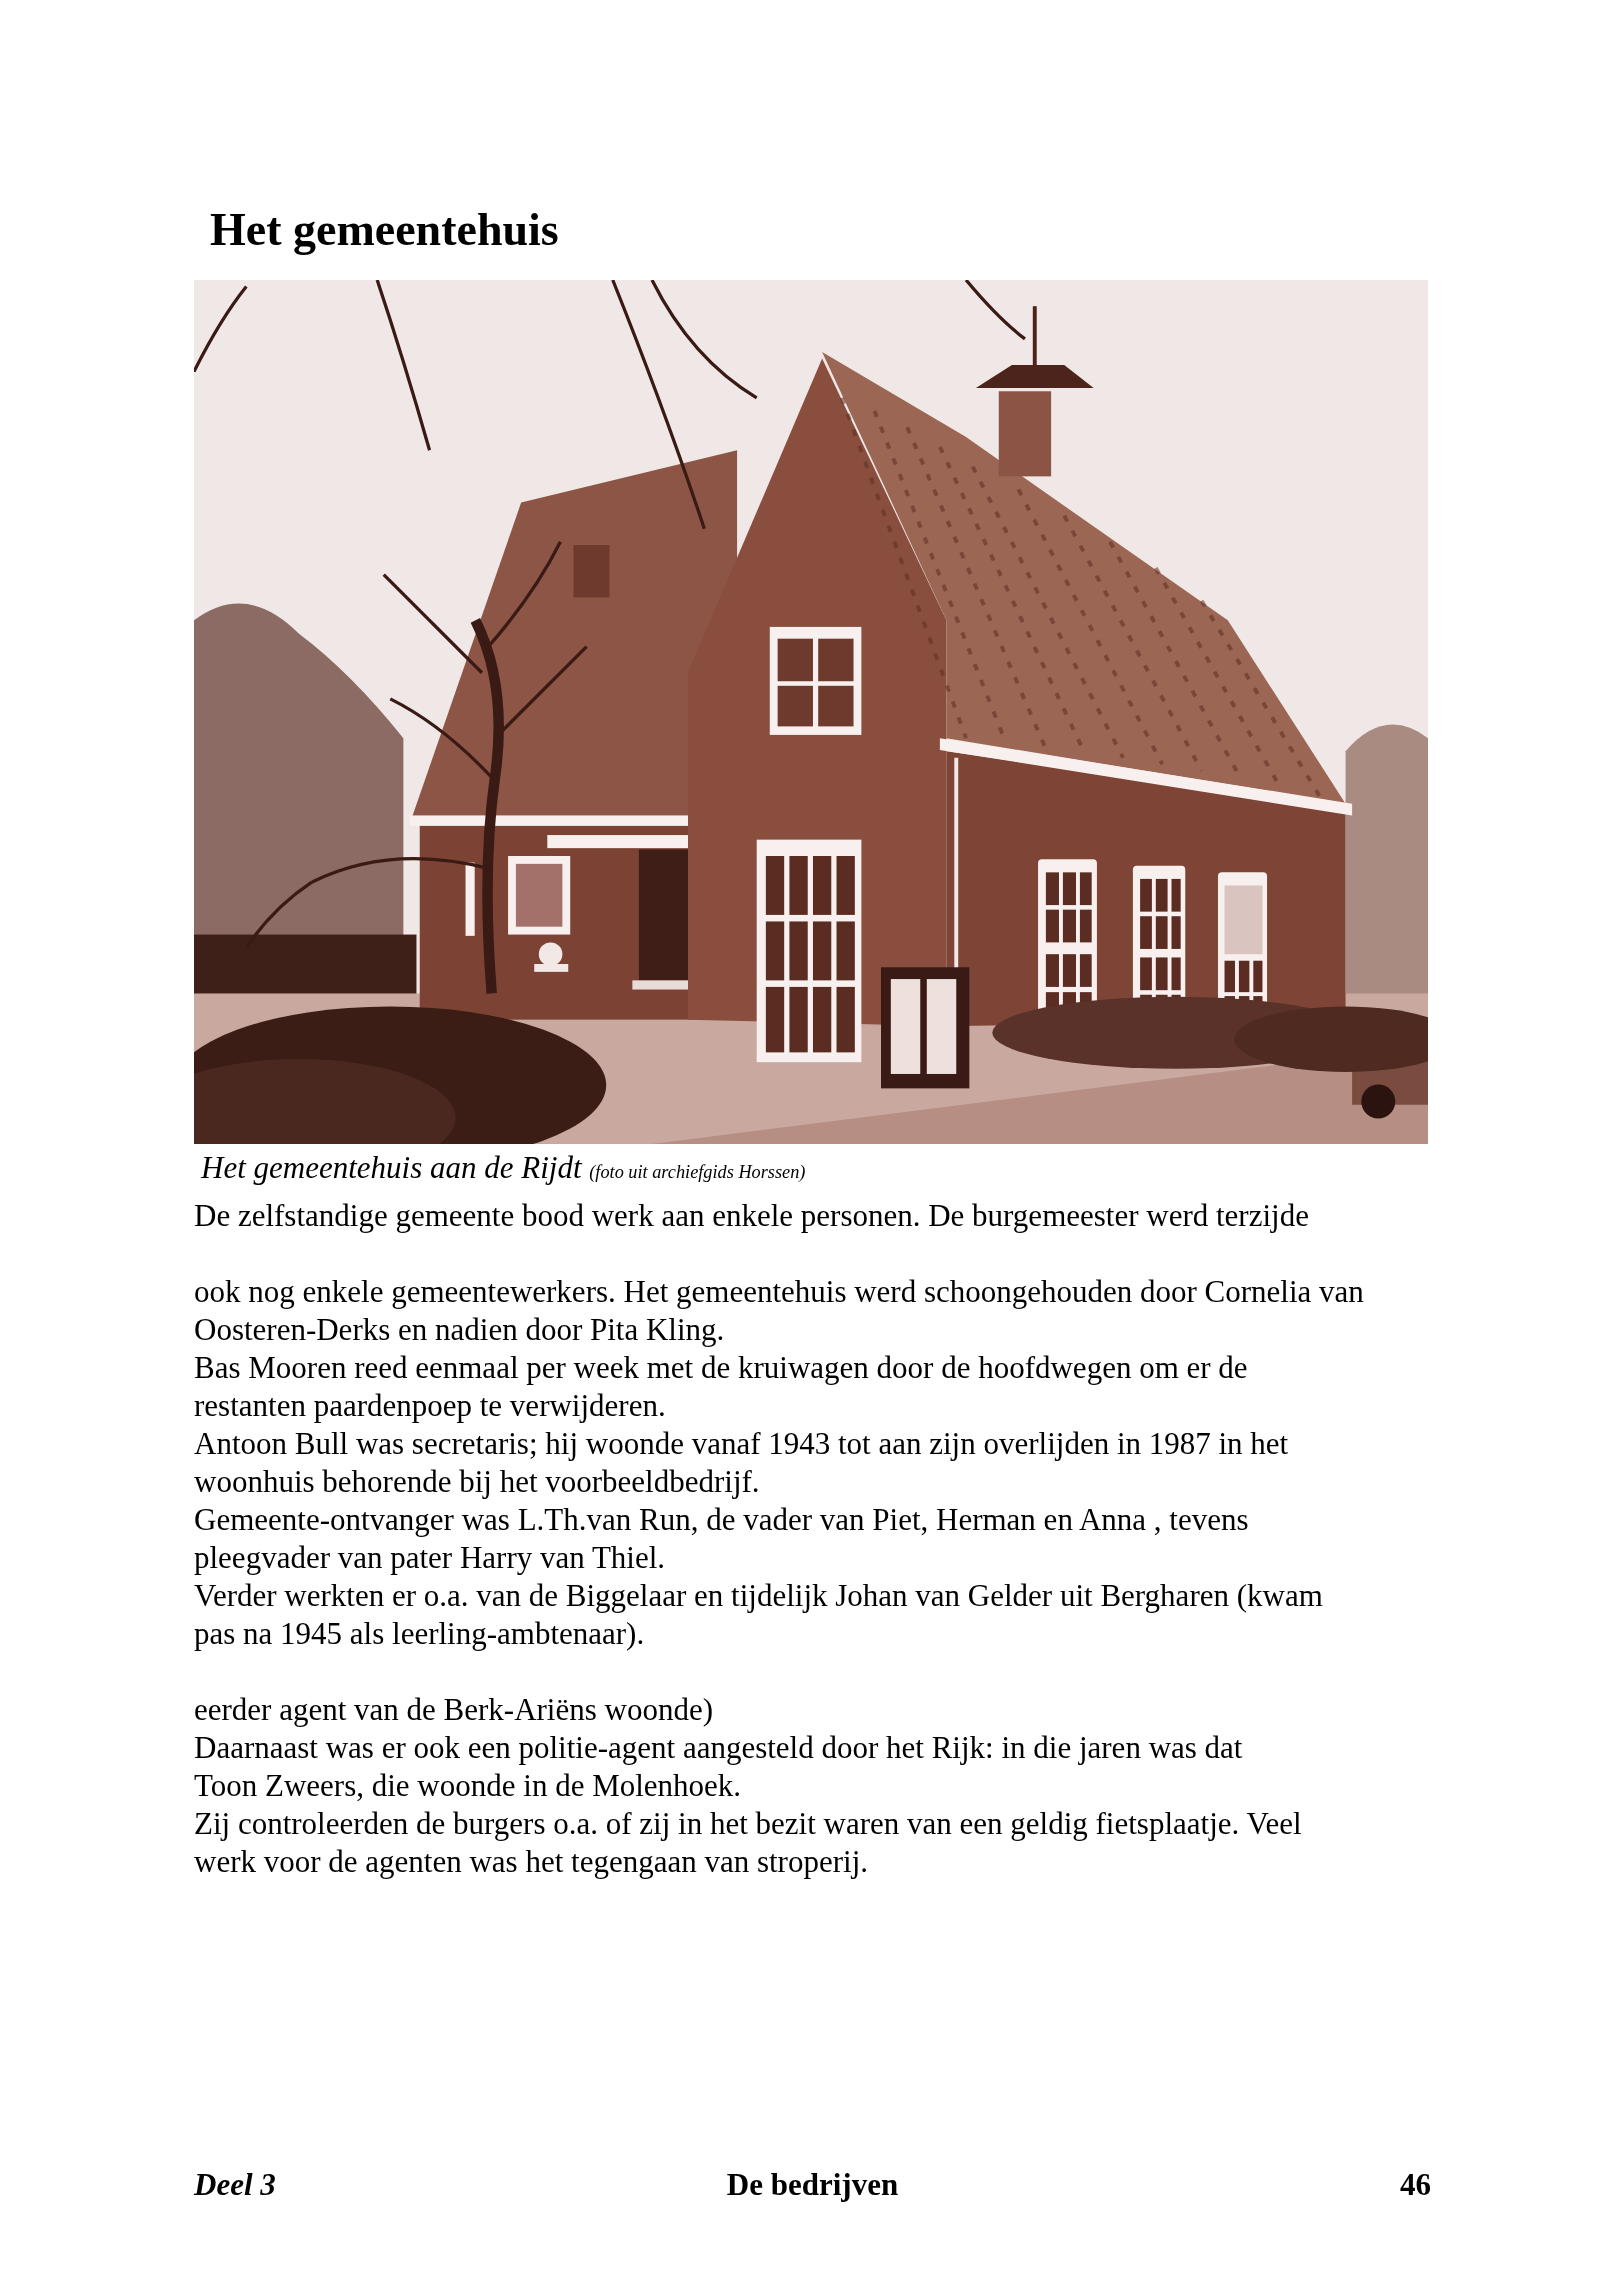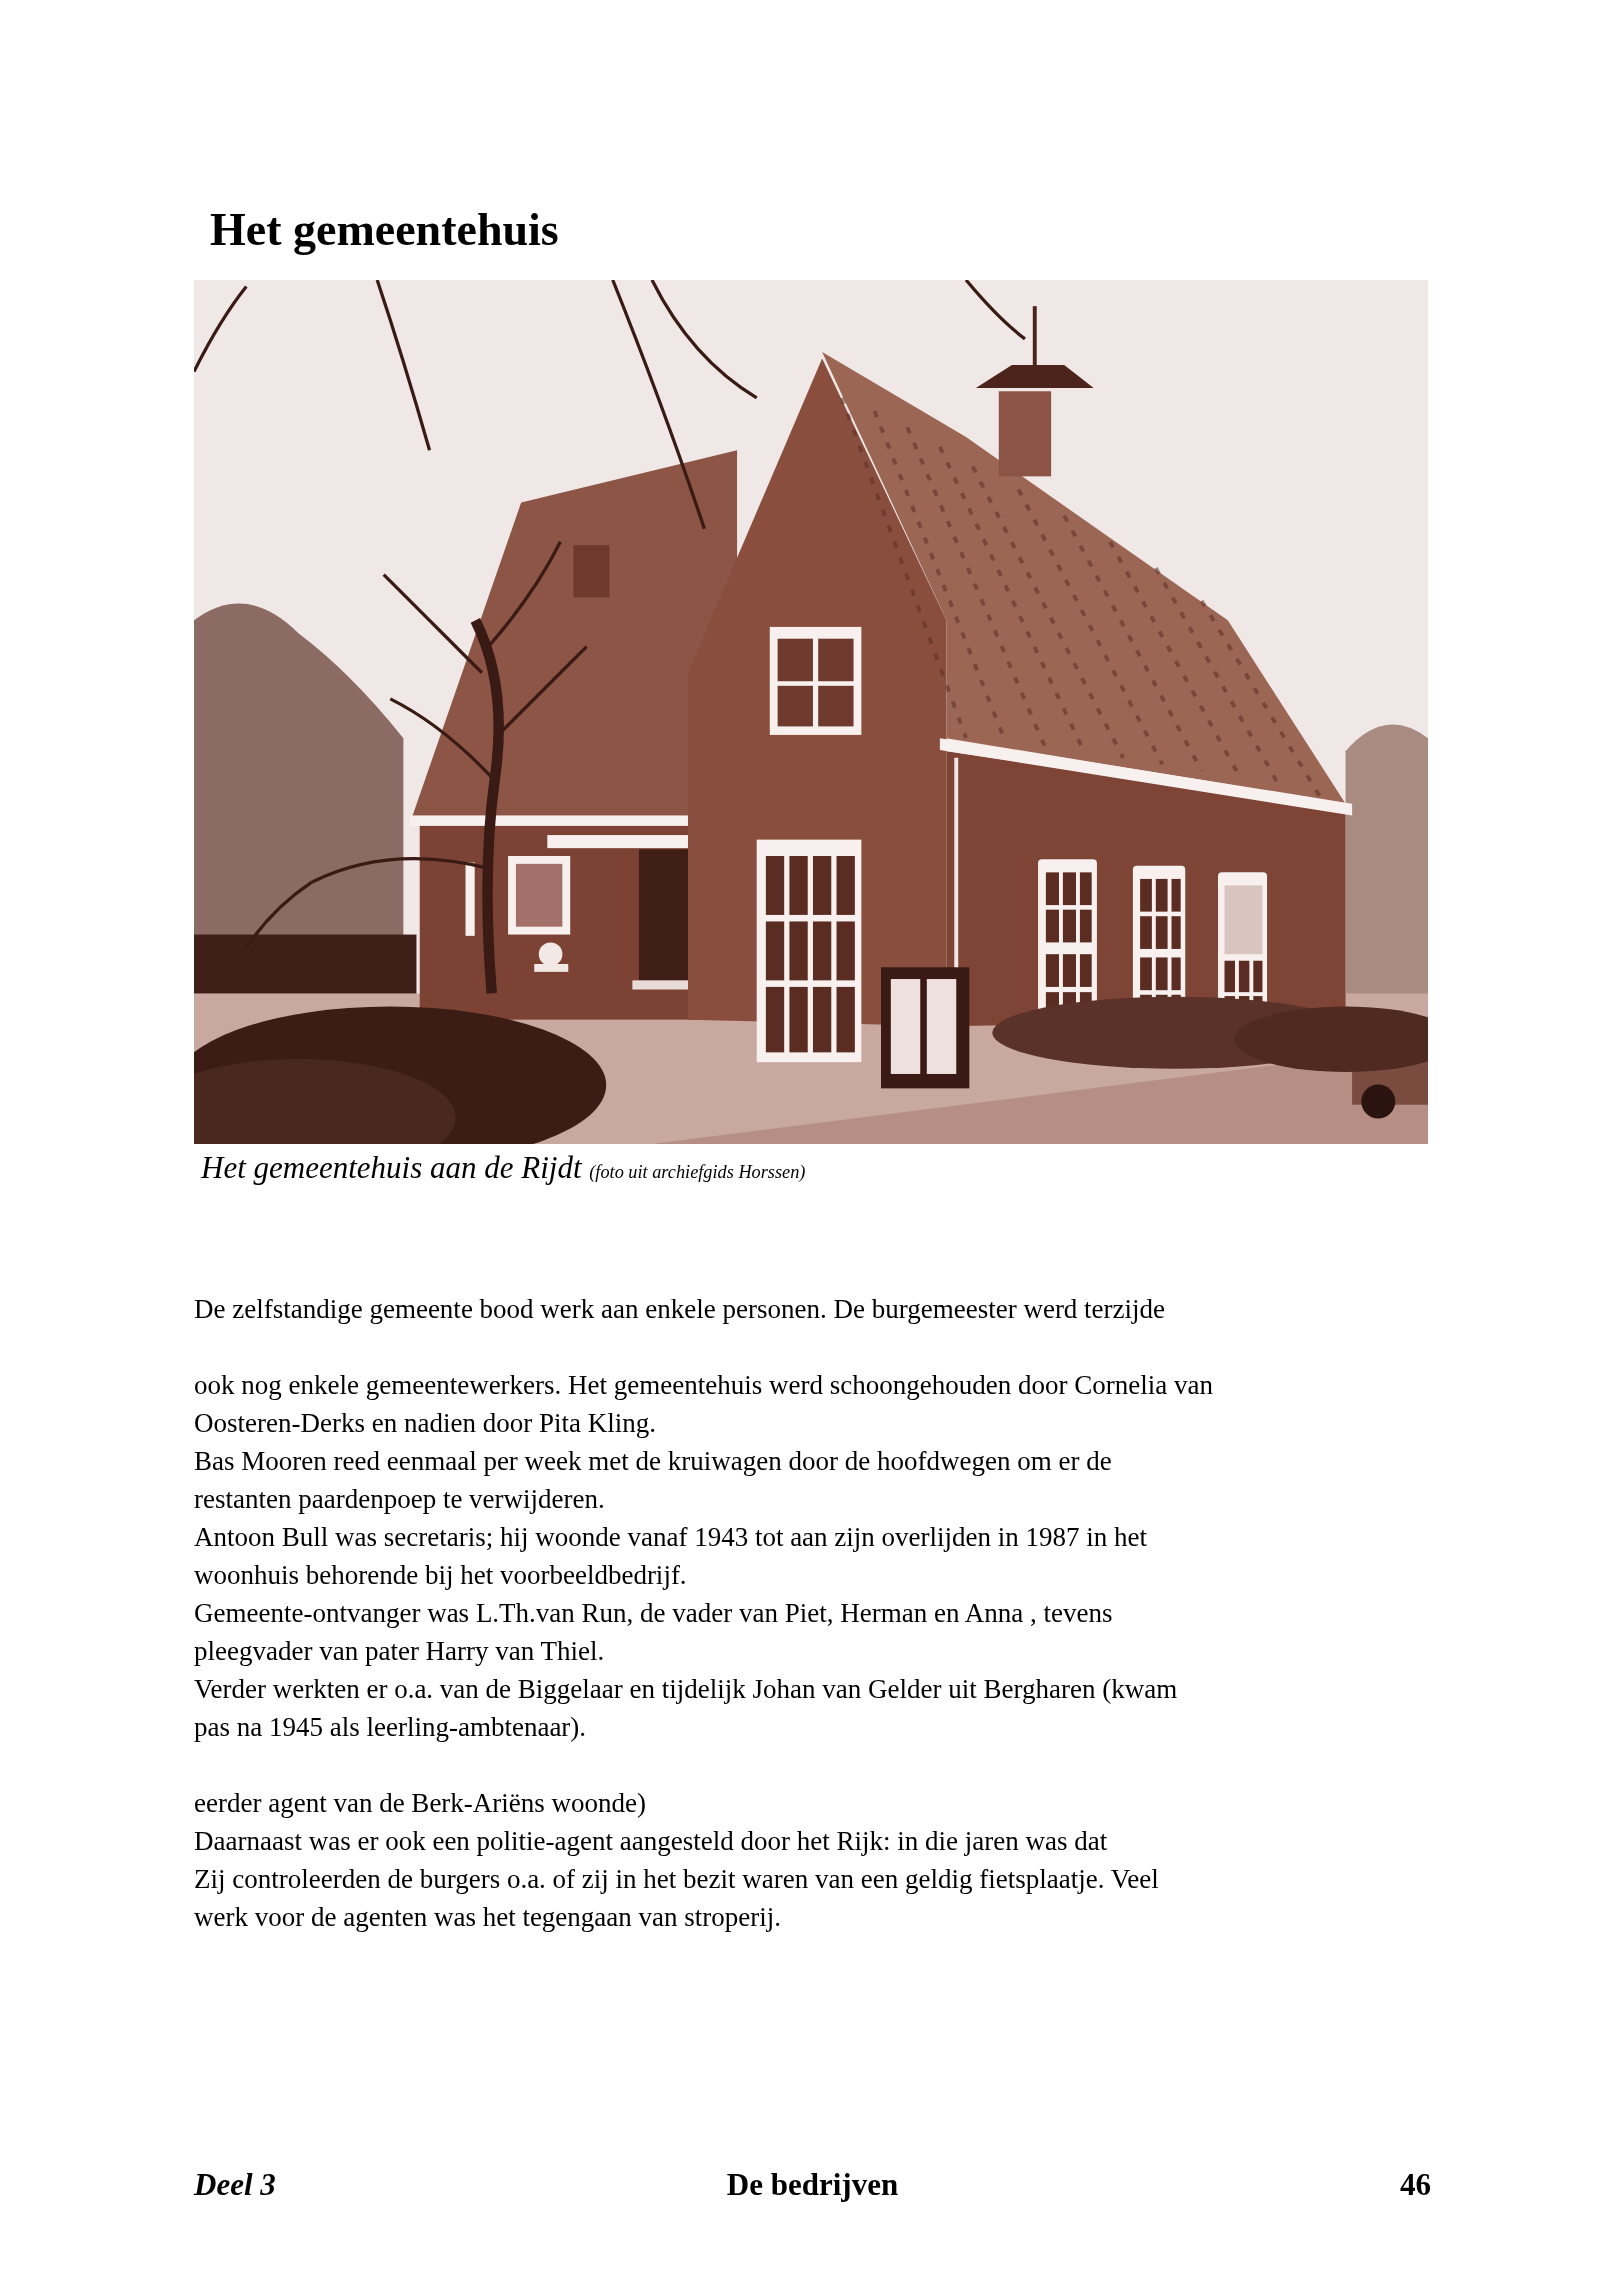--- a/index.html
+++ b/index.html
@@ -3,21 +3,21 @@
 <meta charset="utf-8">
 <style>
   html, body { margin: 0; padding: 0; background: #ffffff; }
   body { width: 1623px; height: 2295px; position: relative; overflow: hidden;
          font-family: "Liberation Serif", "DejaVu Serif", serif; color: #000; }
   .page-title { position: absolute; left: 194px; top: 191px; font-size: 46px; font-weight: bold; margin: 16px; line-height: 1; }
   .photo { position: absolute; left: 194px; top: 280px; width: 1234px; height: 864px; overflow: hidden; background: #efe6e3; }
   .photo svg { display: block; width: 100%; height: 100%; }
   .caption { position: absolute; left: 194px; top: 1149px; font-size: 31px; font-style: italic; line-height: 1.2; white-space: nowrap; margin-left: 7px; }
   .caption .credit { font-size: 18.3px; }
-  .body-text { position: absolute; left: 194px; top: 1290px; width: 1243px; font-size: 27px; line-height: 38px; }
+  .body-text { position: absolute; left: 194px; top: 1197px; width: 1243px; font-size: 31px; line-height: 38px; }
   .body-text p { margin: 0; white-space: nowrap; }
   .footer { position: absolute; top: 2167px; left: 194px; width: 1237px; height: 39px; font-size: 31px; font-weight: bold; }
   .footer span { position: absolute; top: 0; white-space: nowrap; }
   .footer .left { left: 0; font-style: italic; }
   .footer .center { left: 50%; transform: translateX(-50%); }
   .footer .right { right: 0; }
 </style>
 </head>
 <body>
 
@@ -201,20 +201,21 @@
   <p>
     <span>Verder werkten er o.a. van de Biggelaar en tijdelijk Johan van Gelder uit Bergharen (kwam</span><br>
     <span>pas na 1945 als leerling-ambtenaar).</span>
   </p>
   <p>
     <br>
     <span>eerder agent van de Berk-Ariëns woonde)</span>
   </p>
   <p>
     <span>Daarnaast was er ook een politie-agent aangesteld door het Rijk: in die jaren was dat</span><br>
+    <span>Toon Zweers, die woonde in de Molenhoek.</span>
   </p>
   <p>
     <span>Zij controleerden de burgers o.a. of zij in het bezit waren van een geldig fietsplaatje. Veel</span><br>
     <span>werk voor de agenten was het tegengaan van stroperij.</span>
   </p>
 </div>
 
 <div class="footer">
   <span class="left">Deel 3</span>
   <span class="center">De bedrijven</span>

